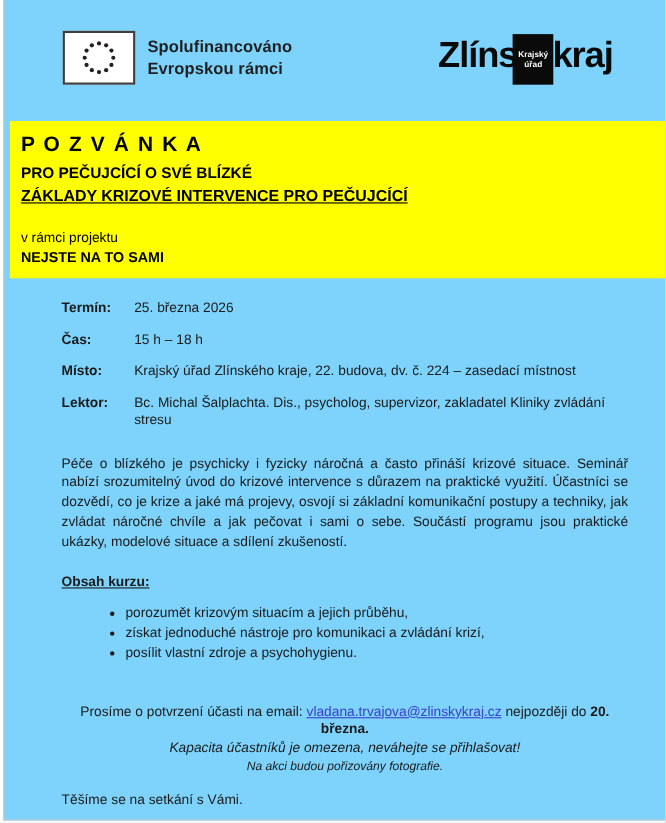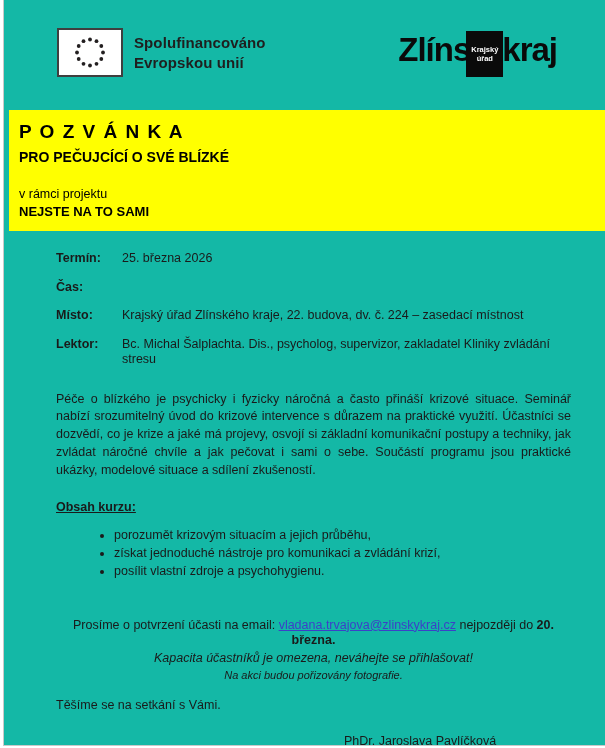--- a/index.html
+++ b/index.html
@@ -9,21 +9,21 @@
     background: #ffffff;
     color: #1a1a1a;
     position: relative;
     overflow: hidden;
   }
   .page {
     position: absolute;
     left: 3px; top: 0; right: 0; bottom: 2px;
     border-left: 1px solid #c9c9c9;
     border-bottom: 1px solid #c9c9c9;
-    background: #14b8a6;
+    background: #7dd3fc;
   }
   
   .header {
     height: 110px;
     display: flex;
     align-items: flex-start;
     justify-content: space-between;
     padding: 28px 48px 0 53px;
   }
   .eu-logo { display: flex; align-items: center; gap: 11px; }
@@ -179,50 +179,52 @@
             <circle cx="24.5" cy="33.8" r="1.9"></circle>
             <circle cx="19.7" cy="29" r="1.9"></circle>
             <circle cx="18" cy="22.5" r="1.9"></circle>
             <circle cx="19.7" cy="16" r="1.9"></circle>
             <circle cx="24.5" cy="11.2" r="1.9"></circle>
           </g>
         </svg>
       </span>
       <span class="eu-text">
         <span>Spolufinancováno</span><br>
-        <span>Evropskou unií</span>
+        <span>Evropskou rámci</span>
       </span>
     </div>
 
     <div class="region-logo">
       <span class="word">Zlíns</span>
       <span class="region-square">
         <span>Krajský</span>
         <span>úřad</span>
       </span>
       <span class="word">kraj</span>
     </div>
   </div>
 
   <div class="banner">
     <div class="title">P O Z V Á N K A</div>
     <div class="subtitle">PRO PEČUJCÍCÍ O SVÉ BLÍZKÉ</div>
+    <div class="course">ZÁKLADY KRIZOVÉ INTERVENCE PRO PEČUJCÍCÍ</div>
     <div class="project-intro">v rámci projektu</div>
     <div class="project-name">NEJSTE NA TO SAMI</div>
   </div>
 
   <div class="content">
 
     <div class="details">
       <div class="details-row">
         <span class="label">Termín:</span>
         <span class="value">25. března 2026</span>
       </div>
       <div class="details-row">
         <span class="label">Čas:</span>
+        <span class="value">15 h – 18 h</span>
       </div>
       <div class="details-row">
         <span class="label">Místo:</span>
         <span class="value">Krajský úřad Zlínského kraje, 22. budova, dv. č. 224 – zasedací místnost</span>
       </div>
       <div class="details-row">
         <span class="label">Lektor:</span>
         <span class="value">Bc. Michal Šalplachta. Dis., psycholog, supervizor, zakladatel Kliniky zvládání stresu</span>
       </div>
     </div>

